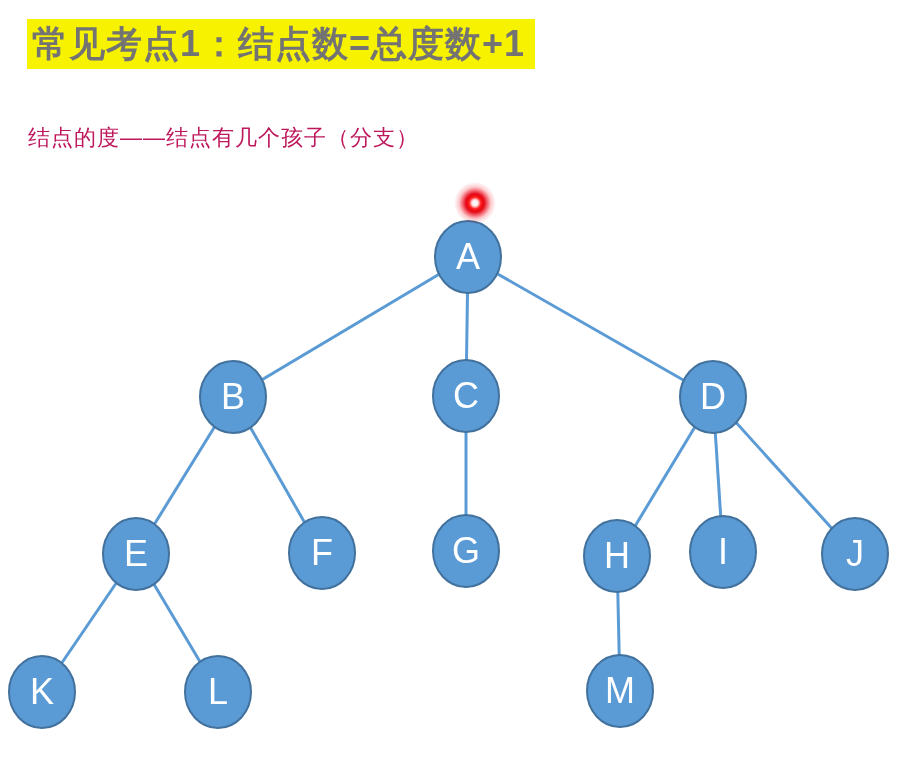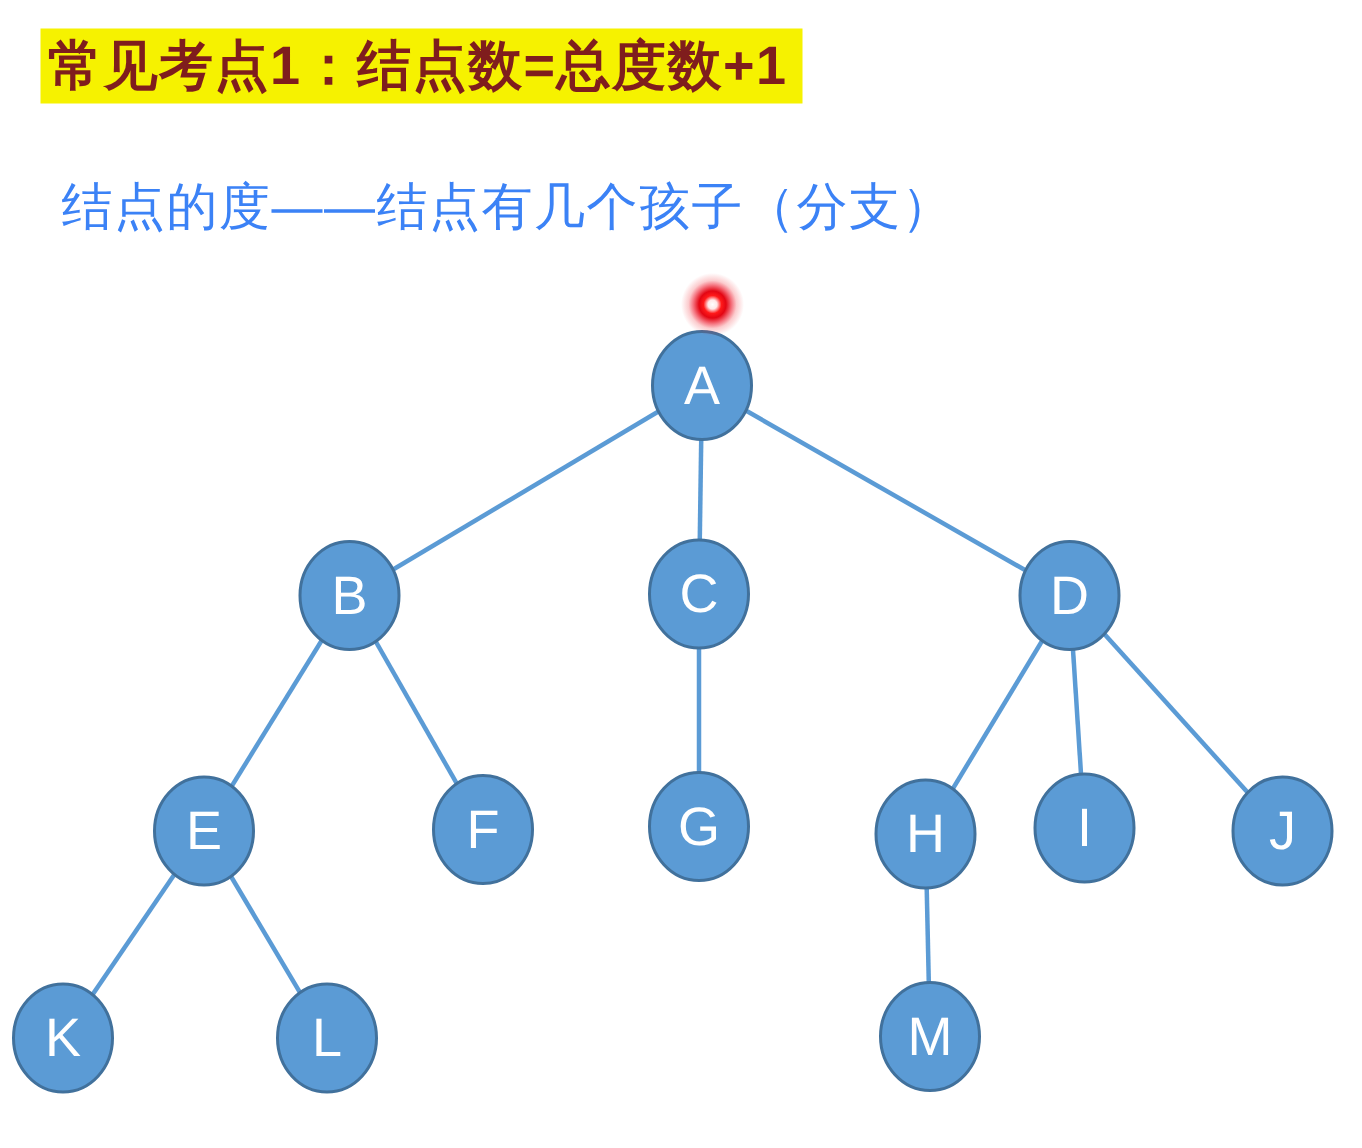--- a/index.html
+++ b/index.html
@@ -28,26 +28,25 @@
     font-weight: bold;
     line-height: 50px;
     padding: 0 10px 0 5px;
     letter-spacing: 1px;
     white-space: nowrap;
   }
   .subtitle {
     position: absolute;
     left: 28px;
     top: 116px;
-    color: #3b82f6;
-    font-size: 34px;
+    color: #be185d;
+    font-size: 22px;
     line-height: 44px;
     letter-spacing: 1px;
     white-space: nowrap;
-    margin-left: 13px;
   }
   svg.tree {
     position: absolute;
     left: 0;
     top: 0;
     width: 908px;
     height: 765px;
   }
   .tree line {
     stroke: #5b9bd5;
@@ -78,21 +77,21 @@
       rgba(240,20,30,0.22) 16px,
       rgba(255,0,0,0) 21px);
   }
 </style>
 </head>
 <body>
 
 <div class="stage">
 
   <div class="title-wrap">
-    <span class="title" style="color: #7f1d1d; background: rgb(246, 242, 0); text-align: right;">常见考点1：结点数=总度数+1</span>
+    <span class="title" style="color: #737373; background: rgb(246, 242, 0); text-align: right;">常见考点1：结点数=总度数+1</span>
   </div>
 
   <div class="subtitle">结点的度——结点有几个孩子（分支）</div>
 
   <svg class="tree" id="tree-svg" viewBox="0 0 908 765">
       <line x1="468" y1="257" x2="233" y2="397" stroke="#5b9bd5"></line>
       <line x1="468" y1="257" x2="466" y2="396" stroke="#5b9bd5"></line>
       <line x1="468" y1="257" x2="713" y2="397" stroke="#5b9bd5"></line>
       <line x1="233" y1="397" x2="136" y2="554" stroke="#5b9bd5"></line>
       <line x1="233" y1="397" x2="322" y2="553" stroke="#5b9bd5"></line>

